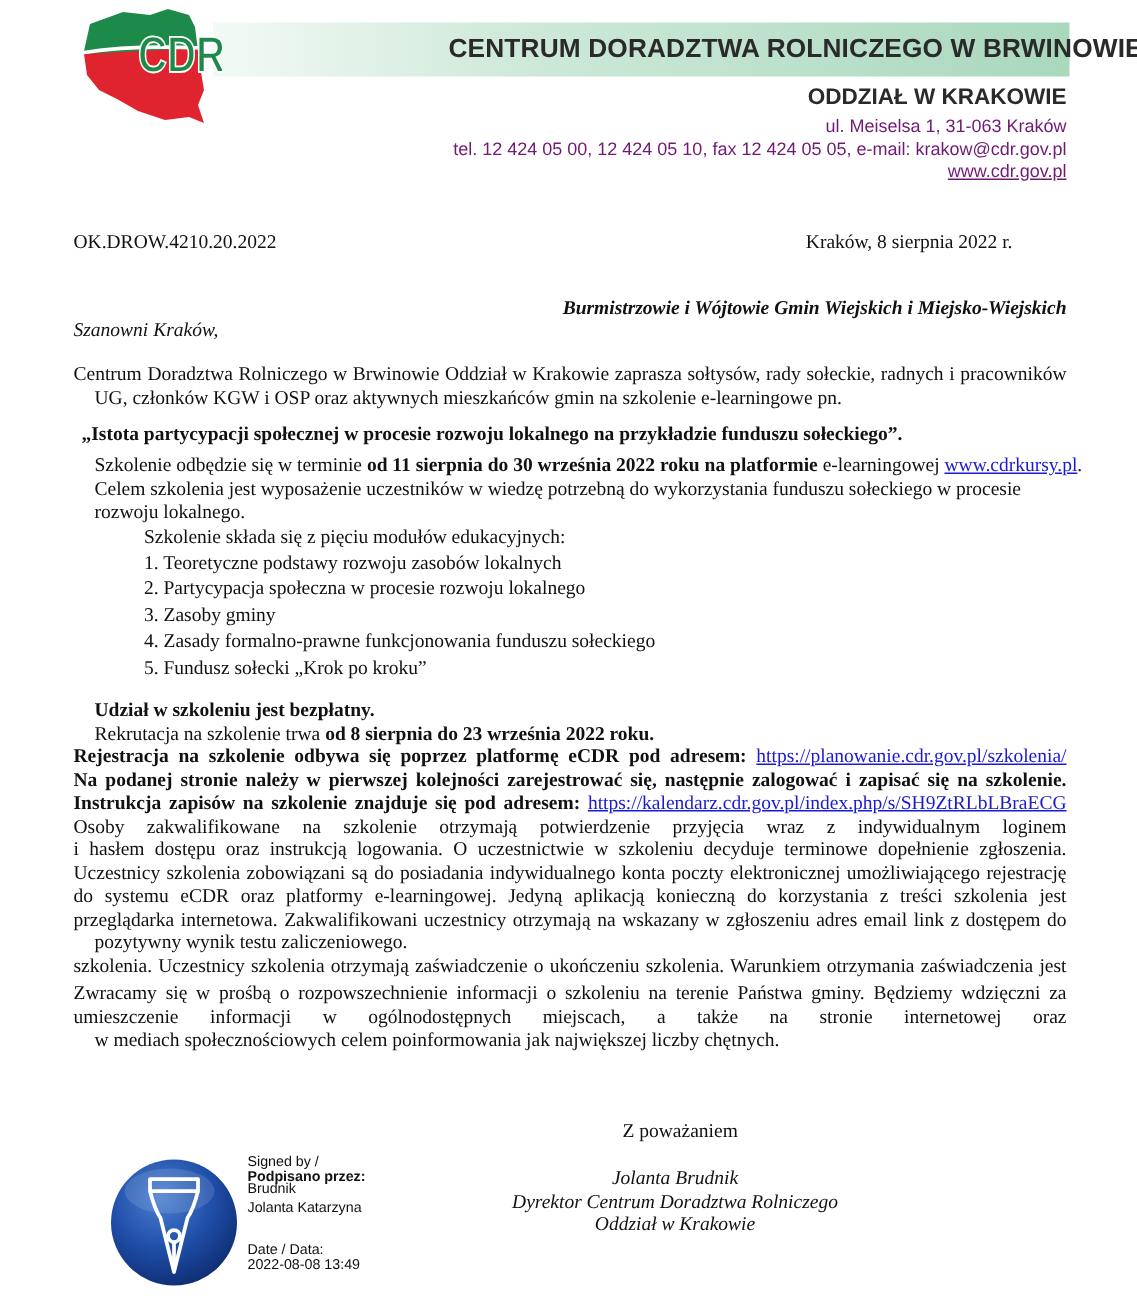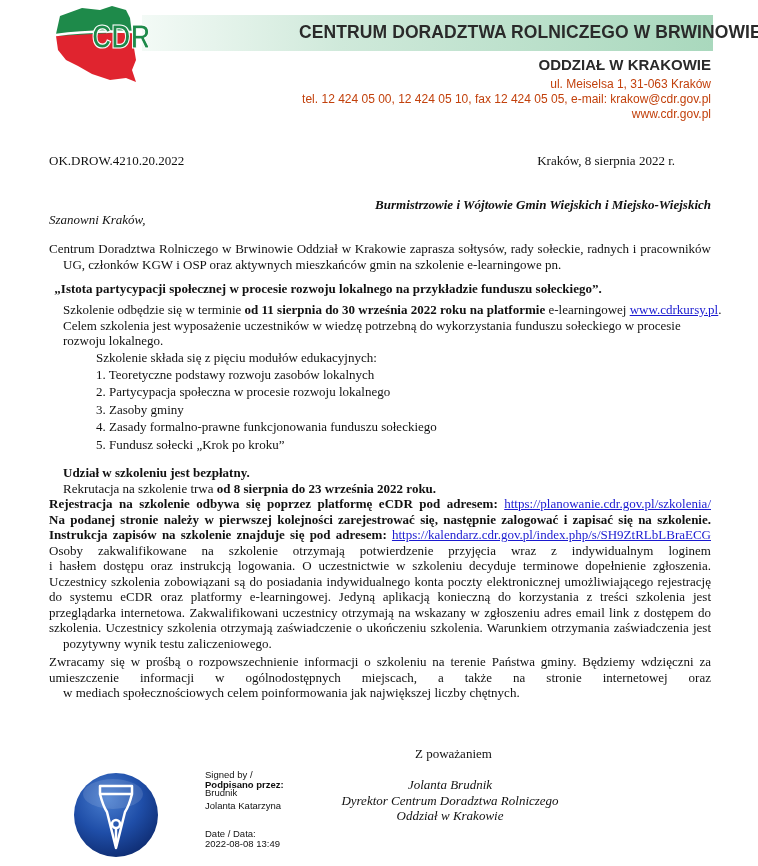--- a/index.html
+++ b/index.html
@@ -6,24 +6,24 @@
   body { width:758px; height:866px; position:relative; overflow:hidden; color:#111; }
   .serif { font-family: "Liberation Serif", "DejaVu Serif", serif; }
   .sans { font-family: "Liberation Sans", "DejaVu Sans", sans-serif; }
 
   
   #logo { position:absolute; left:48px; top:4px; width:100px; height:82px; }
   #band { position:absolute; left:142px; top:15px; width:571px; height:36px;
           background: linear-gradient(90deg, #f3faf6 0%, #cfe9da 35%, #a9d8bd 100%); }
   #org-title { position:absolute; left:299px; top:22px; font-size:17.5px; font-weight:bold; color:#2a2a2a; letter-spacing:0.1px; white-space:nowrap; }
   #branch { position:absolute; right:47px; top:56px; font-size:15px; font-weight:bold; color:#2a2a2a; text-align:right; }
-  .addr { position:absolute; right:47px; font-size:12px; color:#c2410c; text-align:center; white-space:nowrap; }
+  .addr { position:absolute; right:47px; font-size:12px; color:#701a75; text-align:center; white-space:nowrap; }
   #addr1 { top:77px; }
   #addr2 { top:92px; }
-  #addr3 { top:107px; }
+  #addr3 { top:107px;text-decoration:underline; }
 
   
   .t { position:absolute; font-size:13px; line-height:15.5px; white-space:nowrap; }
   #ref { left:49px; top:153px; }
   #date { right:83px; top:153px; }
   #recipient { right:47px; top:197px; font-style:italic; font-weight:bold; }
   #salutation { left:49px; top:212px; font-style:italic; }
 
   .para { position:absolute; left:49px; width:662px; font-size:13px; line-height:15.5px; text-align:justify; }
   .line { display:block; text-align:justify; text-align-last:justify; white-space:nowrap; }
@@ -40,21 +40,21 @@
   #spread { top:654px; }
 
   
   #closing { position:absolute; left:415px; top:746px; font-size:13px; }
   .sig { position:absolute; font-size:13px; font-style:italic; text-align:center; width:260px; left:320px; }
   #sig-name { top:777px; }
   #sig-role { top:793px; }
   #sig-dept { top:808px; }
 
   #esig-icon { position:absolute; left:73px; top:772px; width:86px; height:86px; }
-  .esig { position:absolute; left:165px; font-size:9.5px; line-height:10px; color:#111; white-space:nowrap;margin-left:40px; }
+  .esig { position:absolute; left:165px; font-size:9.5px; line-height:10px; color:#111; white-space:nowrap; }
   #es1 { top:770px; }
   #es2 { top:780px;font-weight:bold; }
   #es3 { top:801px; }
   #es4 { top:788px; }
   #es5 { top:829px; }
   #es6 { top:839px; }
 </style>
 </head>
 <body>
 
@@ -102,22 +102,22 @@
   <span class="line last"><b>Udział w szkoleniu jest bezpłatny.</b></span>
   <span class="line last"><span>Rekrutacja na szkolenie trwa </span><b>od 8 sierpnia do 23 września 2022 roku.</b></span>
   <span class="line"><b>Rejestracja na szkolenie odbywa się poprzez platformę eCDR pod adresem: </b><a href="#">https://planowanie.cdr.gov.pl/szkolenia/</a></span>
   <span class="line"><b>Na podanej stronie należy w pierwszej kolejności zarejestrować się, następnie zalogować i zapisać się na szkolenie.</b></span>
   <span class="line"><b>Instrukcja zapisów na szkolenie znajduje się pod adresem: </b><a href="#">https://kalendarz.cdr.gov.pl/index.php/s/SH9ZtRLbLBraECG</a></span>
   <span class="line">Osoby zakwalifikowane na szkolenie otrzymają potwierdzenie przyjęcia wraz z indywidualnym loginem</span>
   <span class="line">i hasłem dostępu oraz instrukcją logowania. O uczestnictwie w szkoleniu decyduje terminowe dopełnienie zgłoszenia.</span>
   <span class="line">Uczestnicy szkolenia zobowiązani są do posiadania indywidualnego konta poczty elektronicznej umożliwiającego rejestrację</span>
   <span class="line">do systemu eCDR oraz platformy e-learningowej. Jedyną aplikacją konieczną do korzystania z treści szkolenia jest</span>
   <span class="line">przeglądarka internetowa. Zakwalifikowani uczestnicy otrzymają na wskazany w zgłoszeniu adres email link z dostępem do</span>
+  <span class="line last">pozytywny wynik testu zaliczeniowego.</span>
   <span class="line">szkolenia. Uczestnicy szkolenia otrzymają zaświadczenie  o ukończeniu szkolenia. Warunkiem otrzymania zaświadczenia jest</span>
-  <span class="line last">pozytywny wynik testu zaliczeniowego.</span>
 </div>
 
 <div id="spread" class="para serif">
   <span class="line">Zwracamy się w prośbą o rozpowszechnienie informacji o szkoleniu na terenie Państwa gminy. Będziemy wdzięczni za</span>
   <span class="line">umieszczenie informacji w ogólnodostępnych miejscach, a także na stronie internetowej oraz</span>
   <span class="line last">w mediach społecznościowych celem poinformowania jak największej liczby chętnych.</span>
 </div>
 
 <div id="closing" class="serif">Z poważaniem</div>
 <div id="sig-name" class="sig serif">Jolanta Brudnik</div>

